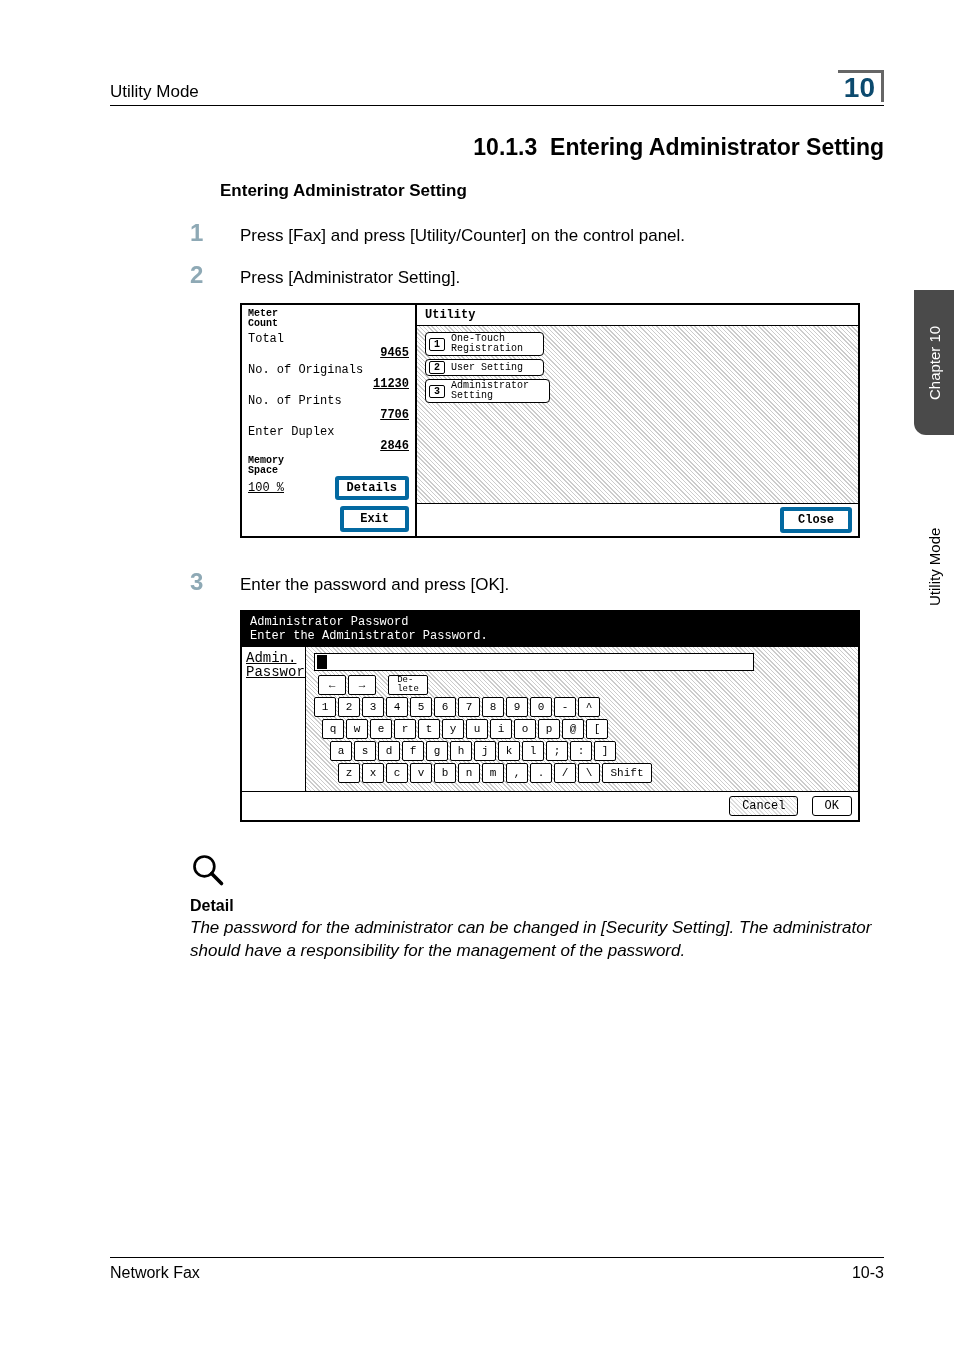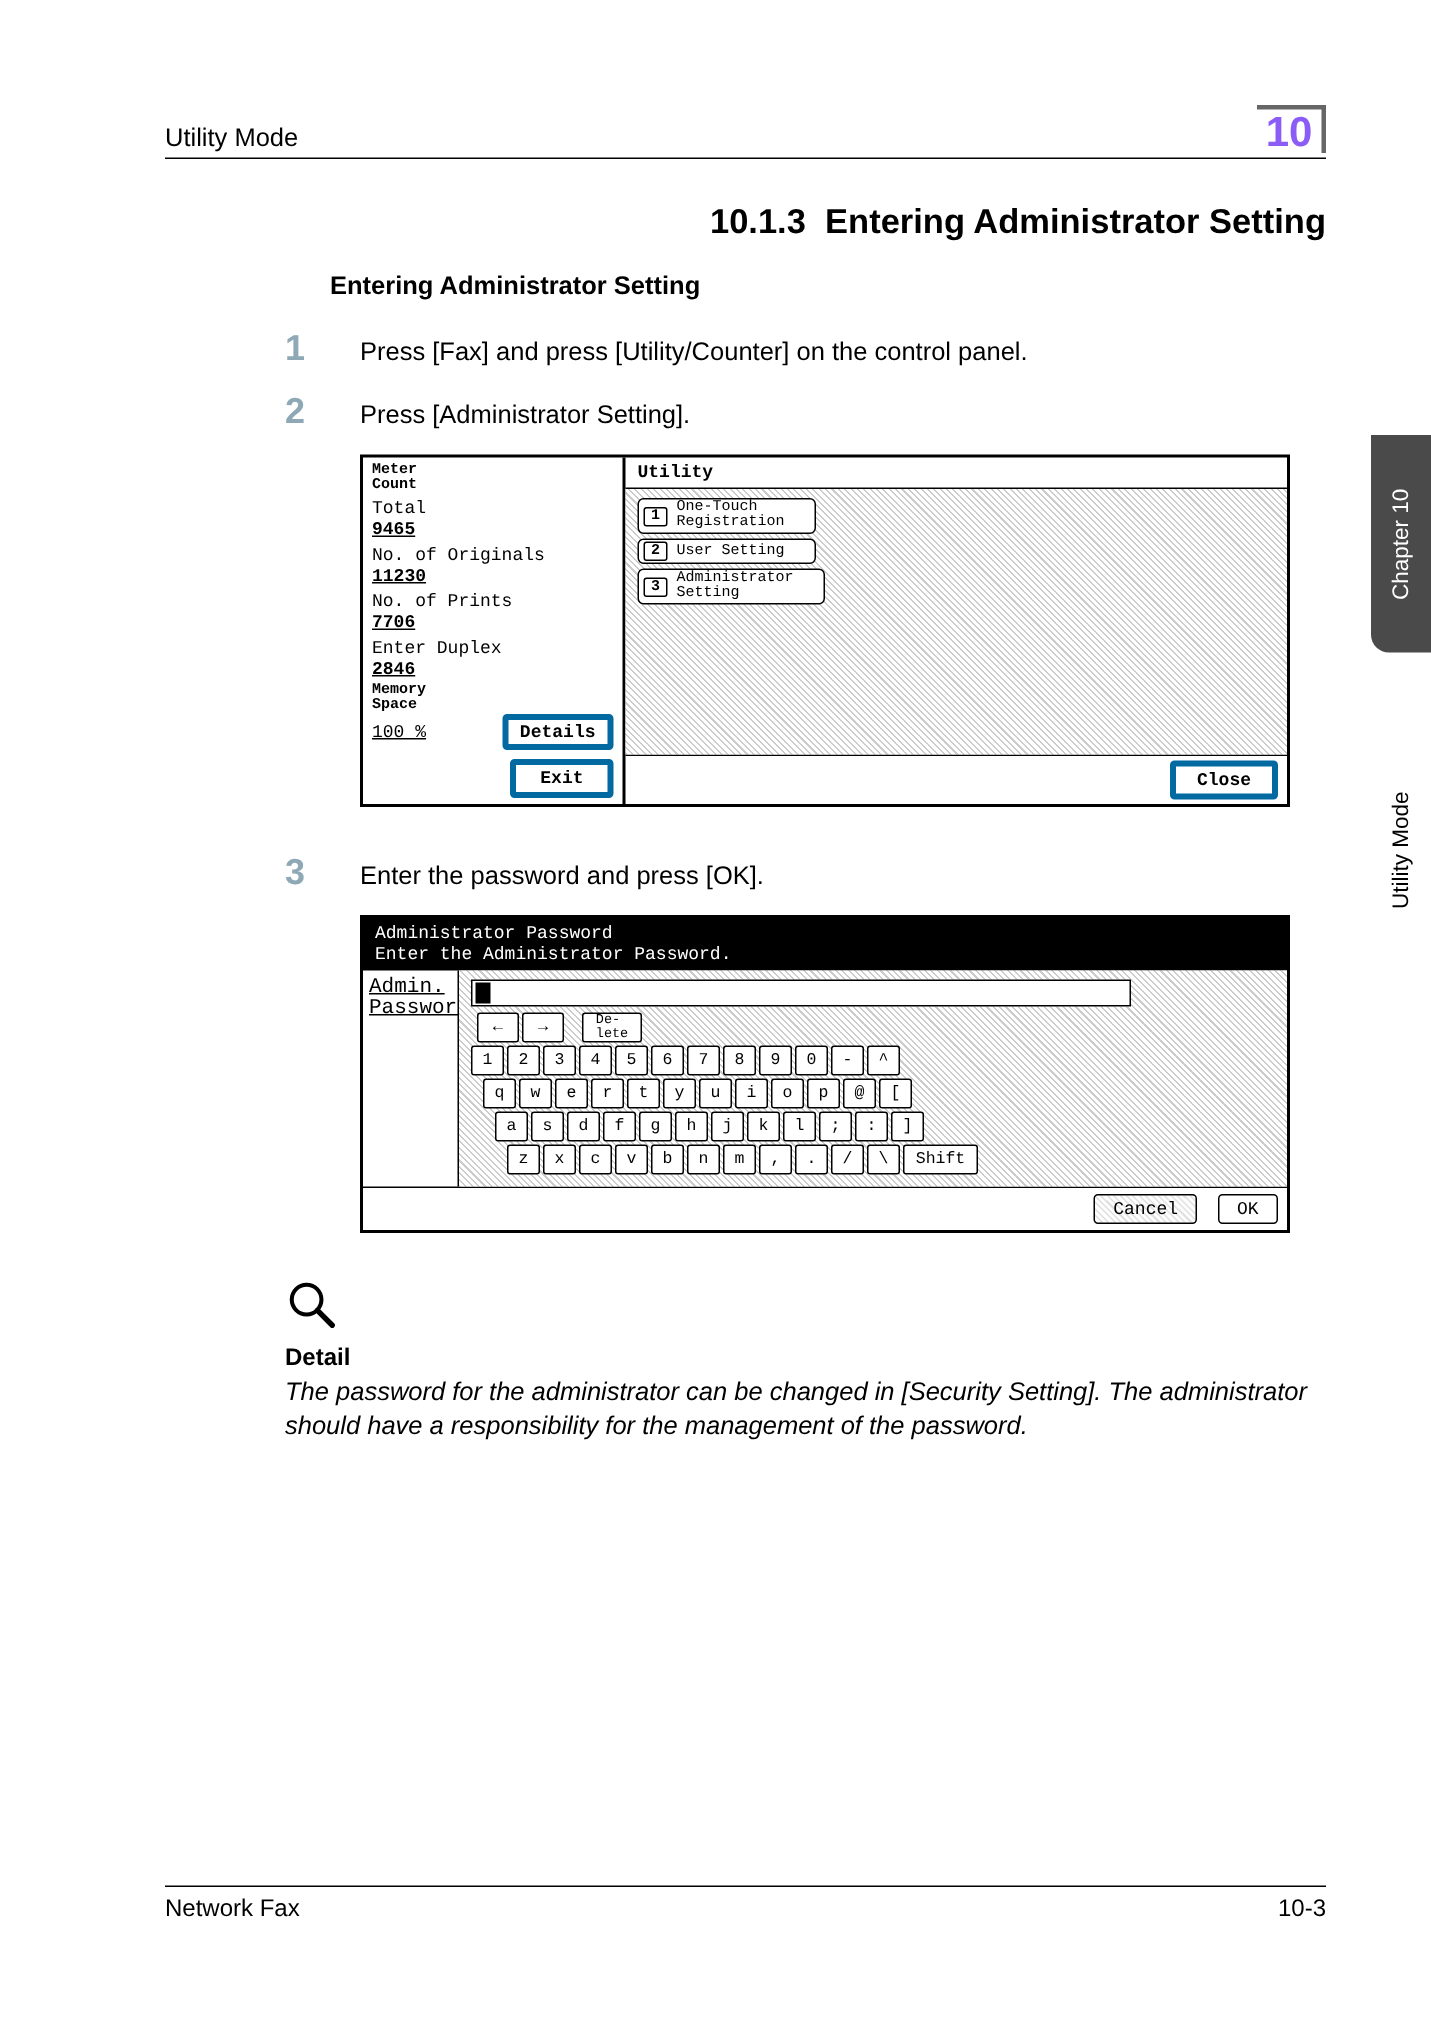--- a/index.html
+++ b/index.html
@@ -23,21 +23,21 @@
       padding-bottom: 3px;
       margin-bottom: 28px;
     }
     .header-left { font-size: 17px; }
     .header-right {
       font-size: 28px;
       font-weight: bold;
       padding: 1px 6px 0 6px;
       border-top: 3px solid #666;
       border-right: 3px solid #666;
-      color: #8b5cf6;
+      color: #0c4a6e;
       line-height: 1;
     }
     .section-heading {
       font-size: 23px;
       font-weight: bold;
       margin-bottom: 20px;
       text-align: right;
     }
     .sub-heading {
       font-size: 17px;
@@ -68,21 +68,21 @@
     
     .util-shot { width: 620px; display: flex; }
     .util-left {
       width: 175px;
       border-right: 2px solid #000;
       padding: 4px 6px 4px 6px;
       display: flex; flex-direction: column;
     }
     .util-left .label-sm { font-size: 10px; font-weight: bold; line-height: 1; }
     .util-row { margin-top: 3px; }
-    .util-value { text-align: left; text-decoration: underline; font-weight: bold; }
+    .util-value { text-align: right; text-decoration: underline; font-weight: bold; }
     .util-btn {
       display: inline-block;
       border: 4px solid #0369a1;
       padding: 1px 8px;
       border-radius: 3px;
       font-weight: bold;
       background: #fff;
     }
     .util-left-row { display: flex; justify-content: space-between; align-items: center; }
     .util-right { flex: 1; display: flex; flex-direction: column; }

